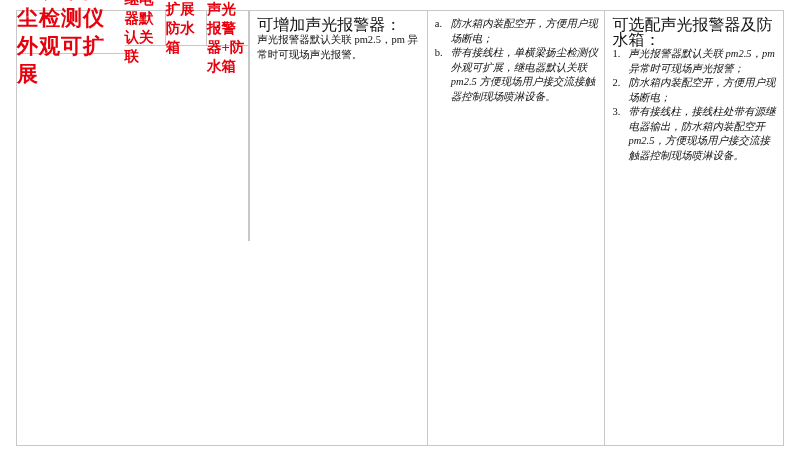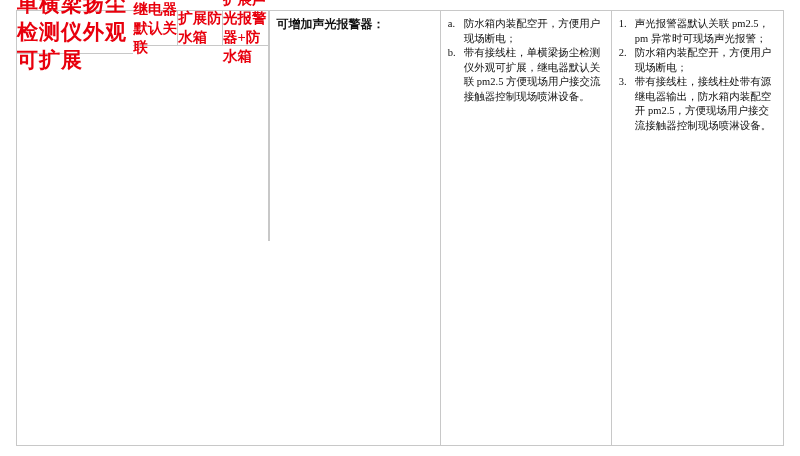--- a/index.html
+++ b/index.html
@@ -194,44 +194,43 @@
   }
   .notes-cell {
     flex: 1 1 33.33%;
     border-right: 1px solid #c8c8c8;
     box-sizing: border-box;
     padding: 6px 6px 4px 7px;
     overflow: hidden;
   }
   .notes-cell:last-child { border-right: none; }
   .note-head {
-    font-size: 12px;
+    font-size: 16px;
     color: #111;
     line-height: 15px;
     font-family: "Liberation Serif", serif;
-    font-weight: bold;
   }
   .note-list {
     margin: 0;
     padding: 0;
     list-style: none;
   }
   .note-item {
     display: flex;
     font-size: 10.5px;
     color: #111;
     line-height: 14.5px;
     font-family: "Liberation Serif", serif;
   }
   .note-marker {
     width: 16px;
     min-width: 16px;
     font-family: "Liberation Serif", serif;
   }
-  .note-text { flex: 1 1 auto; }
+  .note-text { flex: 1 1 auto; font-style: italic; }
   .plain-note {
     font-size: 10.5px;
     color: #111;
     line-height: 15px;
     font-family: "Liberation Serif", serif;
   }
 </style>
 </head>
 <body>
 
@@ -340,36 +339,38 @@
           <div class="cabinet-strip" style="left:114px; top:170px; width:28px; height:4px;"></div>
         </div>
       </div>
 
     </div>
 
     <div class="notes-row">
 
       <div class="notes-cell">
         <div class="note-head">可增加声光报警器：</div>
+        <div class="plain-note">声光报警器默认关联 pm2.5，pm 异常时可现场声光报警。</div>
       </div>
 
       <div class="notes-cell">
         <ul class="note-list">
           <li class="note-item">
             <span class="note-marker">a.</span>
             <span class="note-text">防水箱内装配空开，方便用户现场断电；</span>
           </li>
           <li class="note-item">
             <span class="note-marker">b.</span>
             <span class="note-text">带有接线柱，单横梁扬尘检测仪外观可扩展，继电器默认关联 pm2.5 方便现场用户接交流接触器控制现场喷淋设备。</span>
           </li>
         </ul>
       </div>
 
       <div class="notes-cell">
+        <div class="note-head">可选配声光报警器及防水箱：</div>
         <ul class="note-list">
           <li class="note-item">
             <span class="note-marker">1.</span>
             <span class="note-text">声光报警器默认关联 pm2.5，pm 异常时可现场声光报警；</span>
           </li>
           <li class="note-item">
             <span class="note-marker">2.</span>
             <span class="note-text">防水箱内装配空开，方便用户现场断电；</span>
           </li>
           <li class="note-item">

